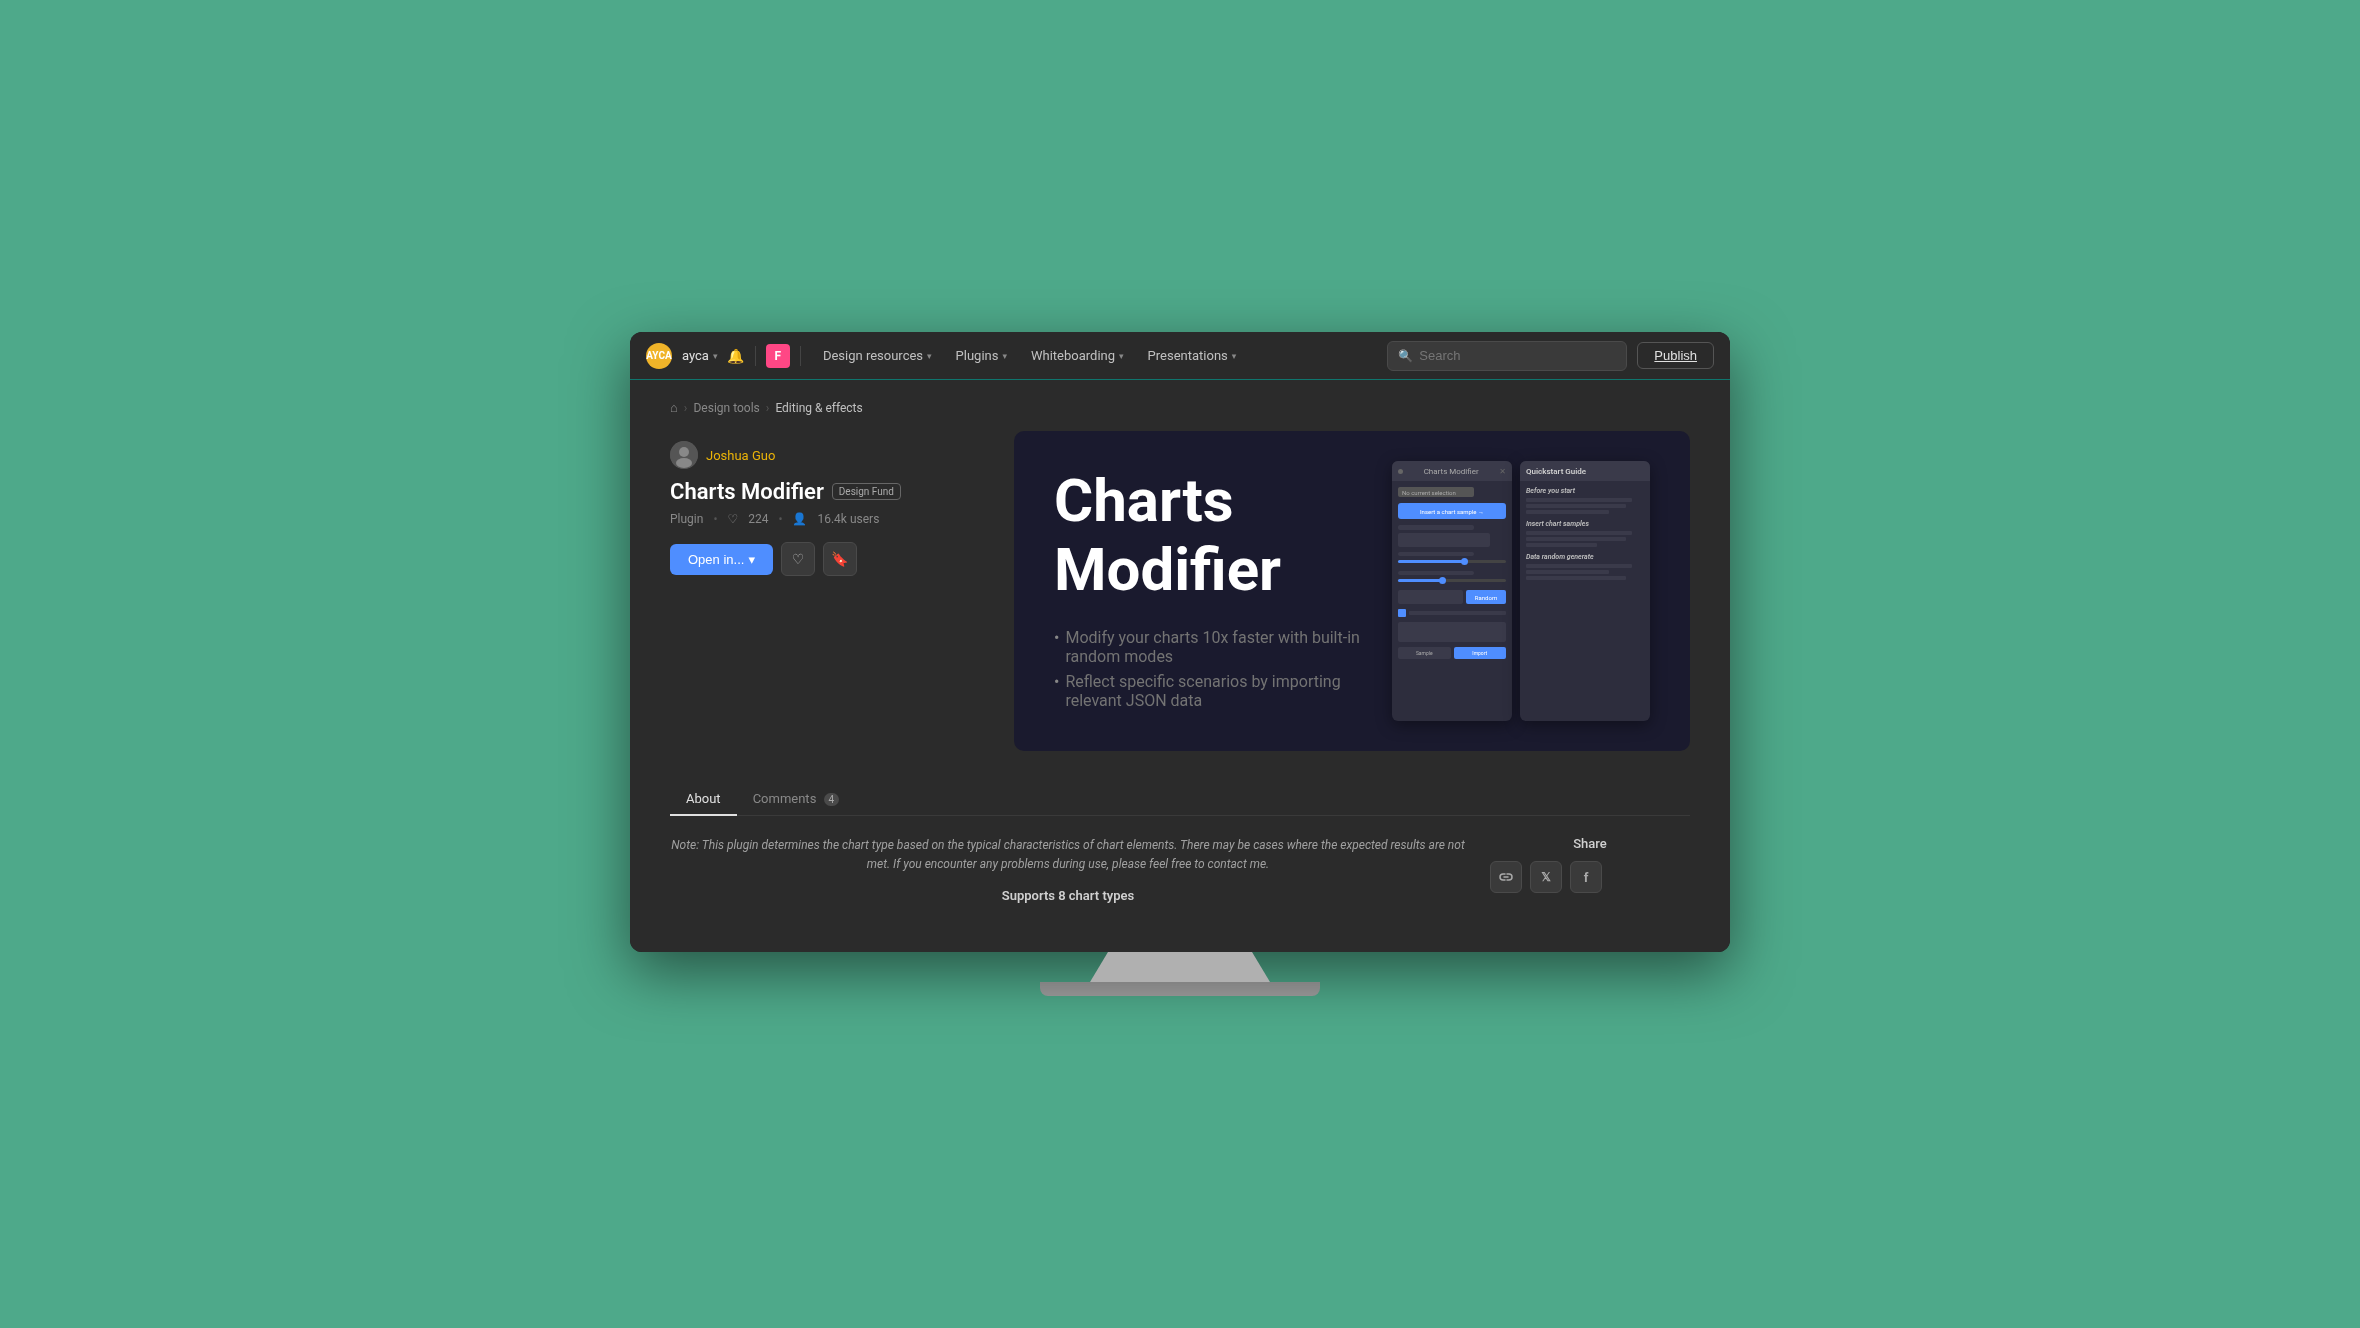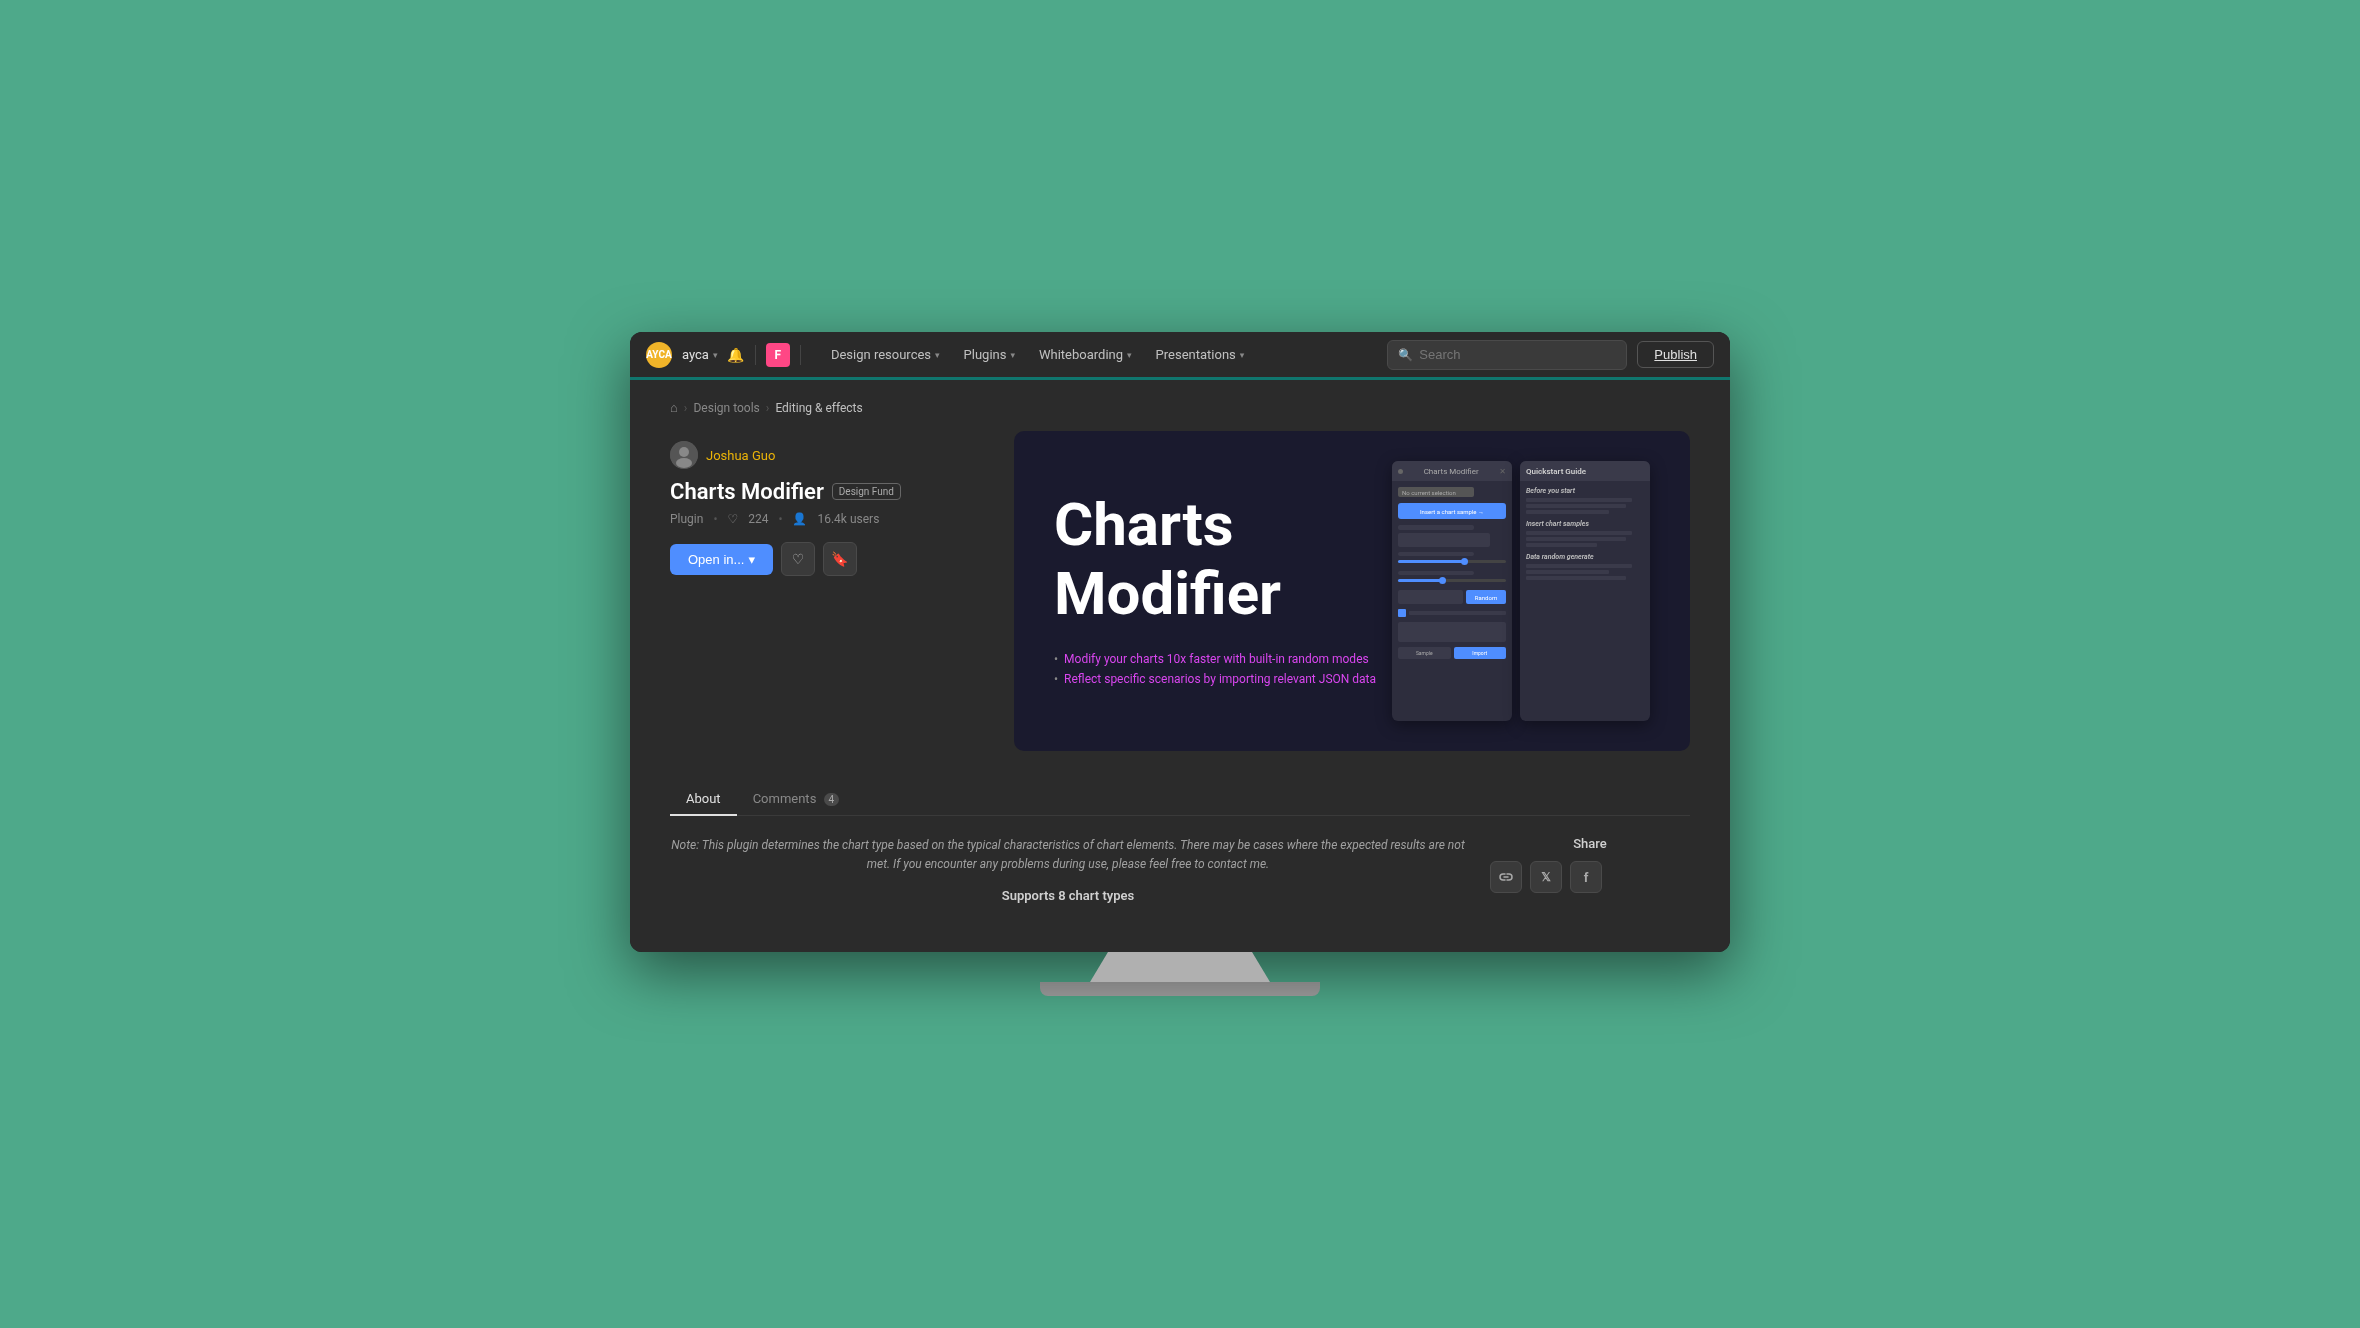--- a/index.html
+++ b/index.html
@@ -39,22 +39,22 @@
       border-radius: 0 0 8px 8px;
     }
 
     
     .navbar {
       background: #2a2a2a;
       height: 48px;
       display: flex;
       align-items: center;
       padding: 0 16px;
-      gap: 20px;
-      border-bottom: 3px solid #0f766e;
+      gap: 12px;
+      border-bottom: 1px solid #0f766e;
     }
     .nav-left {
       display: flex;
       align-items: center;
       gap: 10px;
     }
     .avatar-circle {
       width: 26px;
       height: 26px;
       border-radius: 50%;
@@ -292,22 +292,22 @@
       color: #ffffff;
       font-size: 60px;
       font-weight: 700;
       line-height: 1.15;
       margin-bottom: 24px;
     }
     .hero-bullets {
       list-style: none;
     }
     .hero-bullets li {
-      color: #d946ef;
-      font-size: 12px;
+      color: #737373;
+      font-size: 16px;
       margin-bottom: 6px;
       display: flex;
       align-items: flex-start;
       gap: 6px;
     }
     .hero-bullets li::before {
       content: '•';
       color: #888;
       flex-shrink: 0;
     }

